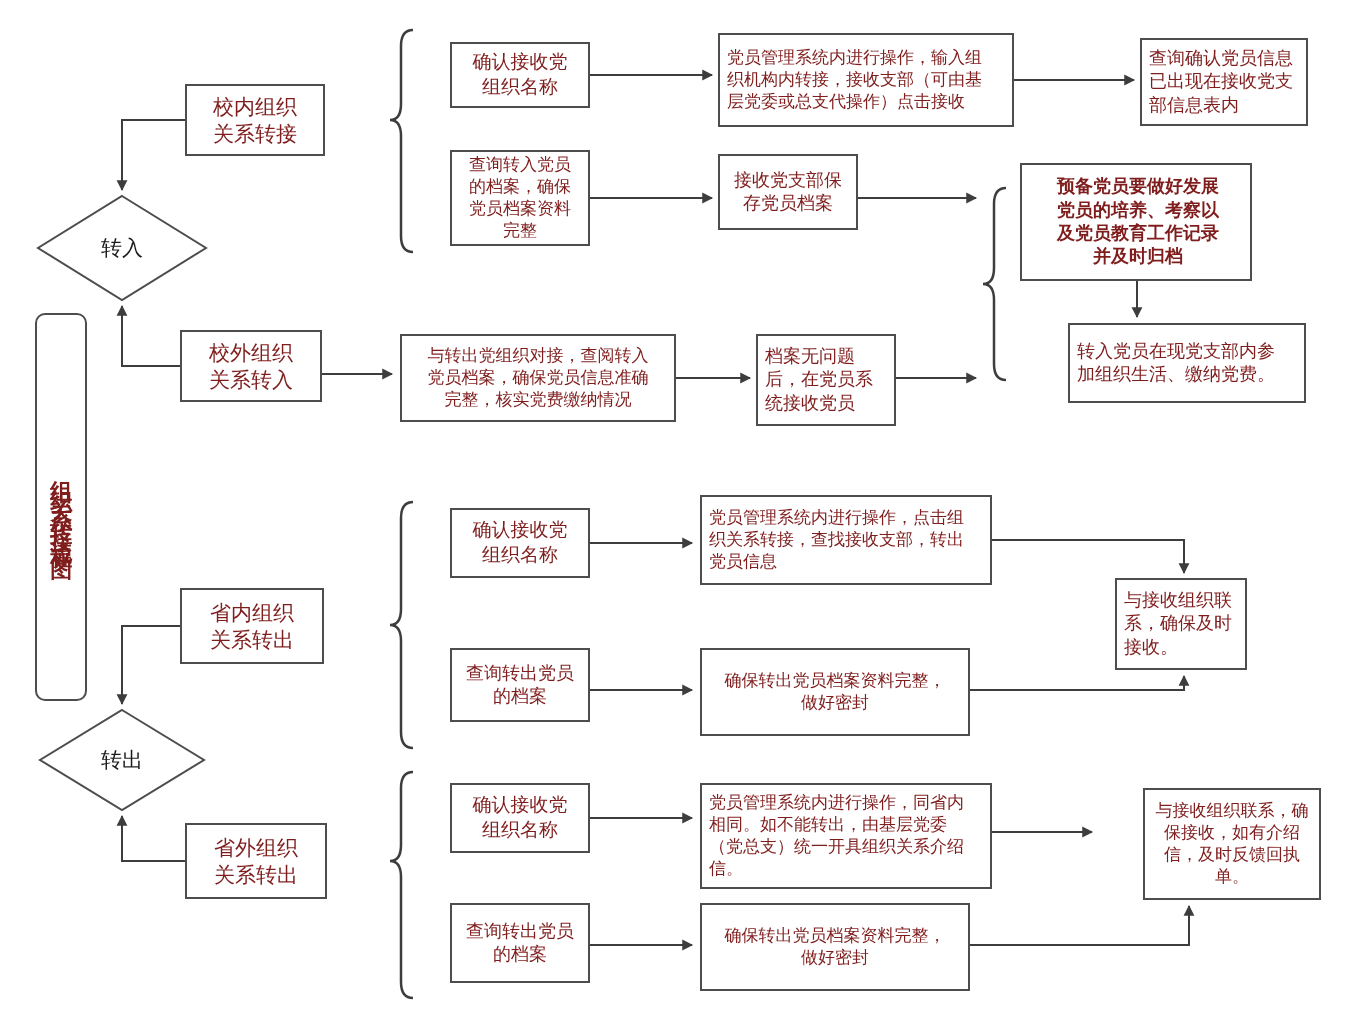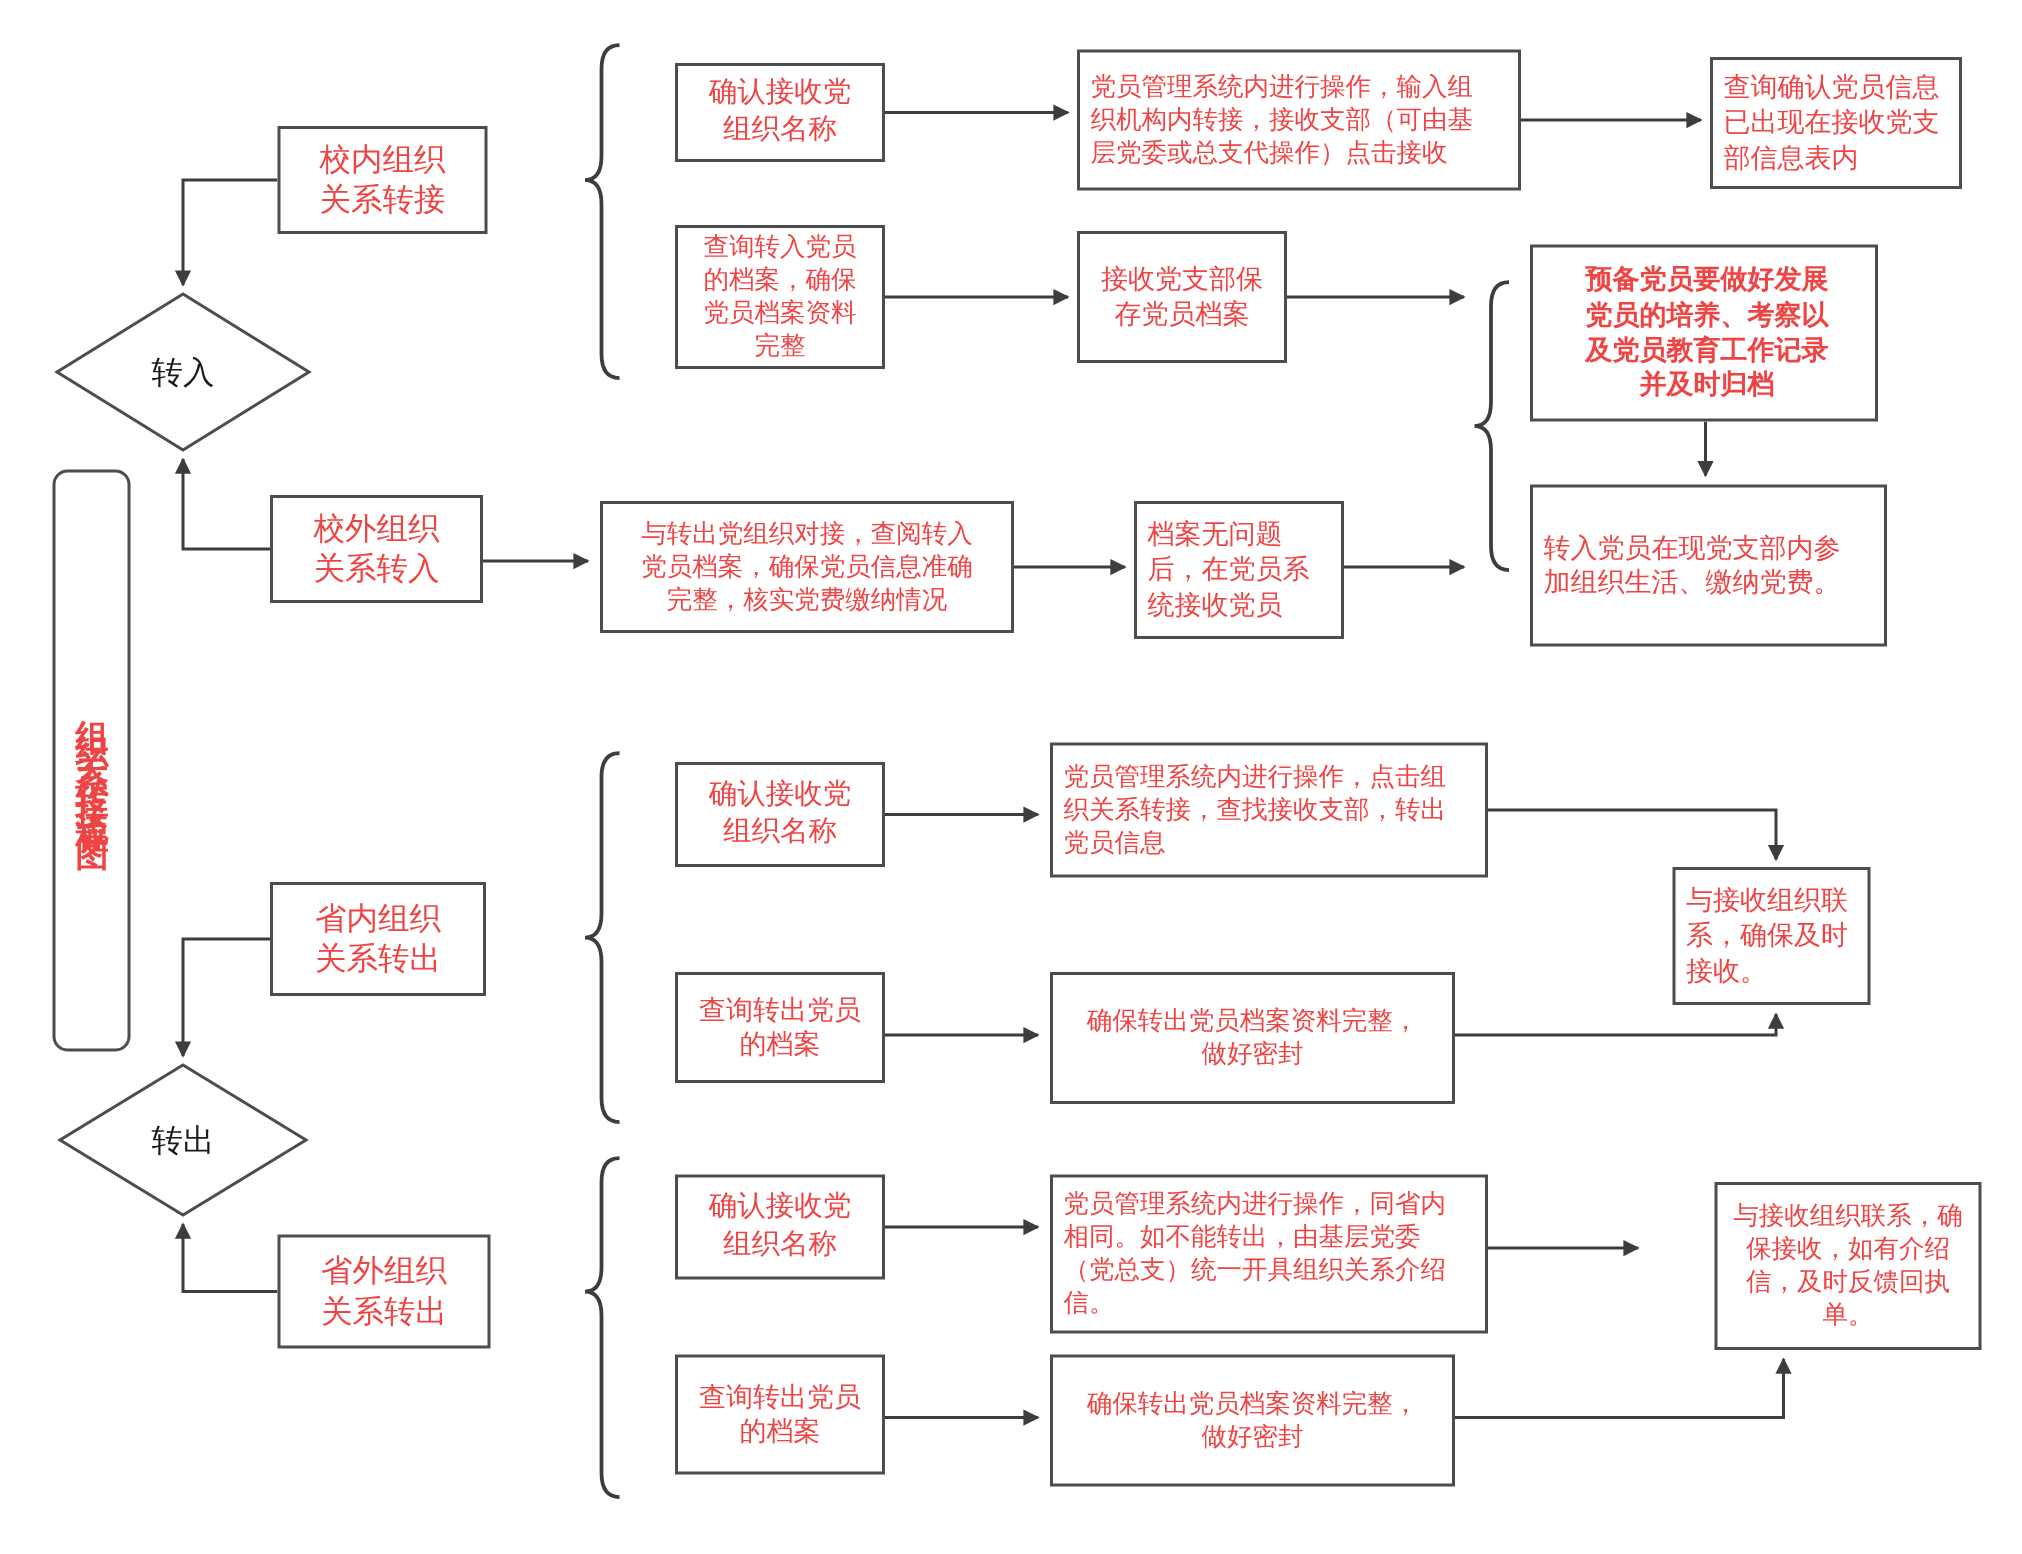--- a/index.html
+++ b/index.html
@@ -14,21 +14,21 @@
   .layer { position: absolute; left: 0; top: 0; }
   .node {
     position: absolute;
     box-sizing: border-box;
     background: #ffffff;
     border: 2px solid #4d4d4d;
     display: flex;
     align-items: center;
     justify-content: center;
     white-space: pre-line;
-    color: #ef4444;
+    color: #7f1d1d;
     line-height: 1.3;
     text-align: center;
     padding: 4px 7px;
   }
   .left   { text-align: left; justify-content: flex-start; }
   .fs17   { font-size: 17px; }
   .fs18   { font-size: 18px; }
   .fs19   { font-size: 19px; }
   .cat    { font-size: 21px; }
   .prep   { font-size: 18px; font-weight: bold; padding-left: 11px; }
@@ -120,28 +120,28 @@
   <div class="node fs17 left" style="left:718px; top:33px; width:296px; height:94px;">党员管理系统内进行操作，输入组
 织机构内转接，接收支部（可由基
 层党委或总支代操作）点击接收</div>
   <div class="node fs18 left" style="left:1140px; top:38px; width:168px; height:88px;">查询确认党员信息
 已出现在接收党支
 部信息表内</div>
   <div class="node fs17" style="left:450px; top:150px; width:140px; height:96px;">查询转入党员
 的档案，确保
 党员档案资料
 完整</div>
-  <div class="node fs18" style="left:718px; top:154px; width:140px; height:88px;">接收党支部保
+  <div class="node fs18" style="left:718px; top:154px; width:140px; height:76px;">接收党支部保
 存党员档案</div>
 
   <div class="node prep" style="left:1020px; top:163px; width:232px; height:118px;">预备党员要做好发展
 党员的培养、考察以
 及党员教育工作记录
 并及时归档</div>
-  <div class="node fs18 left" style="left:1020px; top:323px; width:238px; height:108px;">转入党员在现党支部内参
+  <div class="node fs18 left" style="left:1068px; top:323px; width:238px; height:80px;">转入党员在现党支部内参
 加组织生活、缴纳党费。</div>
 
   <div class="node fs17" style="left:400px; top:334px; width:276px; height:88px;">与转出党组织对接，查阅转入
 党员档案，确保党员信息准确
 完整，核实党费缴纳情况</div>
   <div class="node fs18 left" style="left:756px; top:334px; width:140px; height:92px;">档案无问题
 后，在党员系
 统接收党员</div>
 
   <div class="node fs19" style="left:450px; top:508px; width:140px; height:70px;">确认接收党

